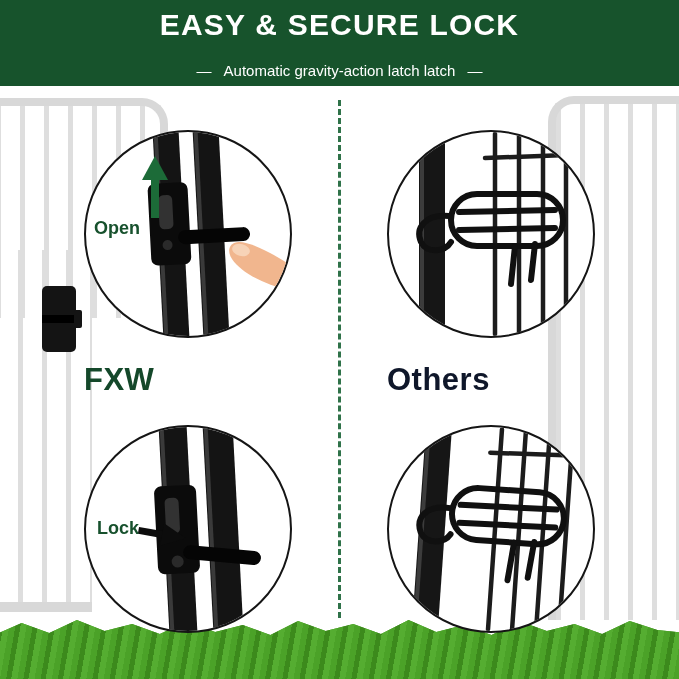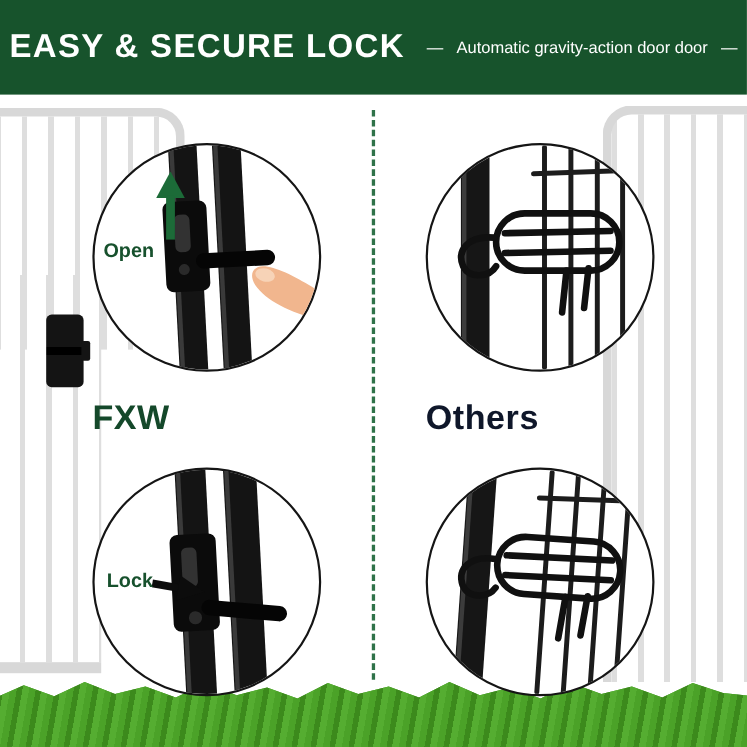--- a/index.html
+++ b/index.html
@@ -5,21 +5,21 @@
   html,body { margin:0; padding:0; background:#fff; }
   .page {
     position:relative; width:679px; height:679px; overflow:hidden;
     background:#ffffff; font-family:"Liberation Sans", sans-serif;
   }
 
   
   .banner {
     position:absolute; top:0; left:0; right:0; height:86px; z-index:6;
     background:#17532c; color:#fff;
-    display:flex; flex-direction:row; align-items:center; justify-content:center; gap:20px;
+    display:flex; flex-direction:column; align-items:center; justify-content:center; gap:20px;
   }
   .banner h1 { margin:0; font-size:30px; font-weight:700; letter-spacing:1.2px; }
   .banner .sub { display:flex; align-items:center; gap:12px; font-size:15px; font-weight:400; }
 
   
   .fence { position:absolute; z-index:0; }
   .bars { background:repeating-linear-gradient(90deg, #dedede 0 5px, transparent 5px 24px); }
   .fence-a {
     left:-36px; top:98px; width:188px; height:212px;
     border:8px solid #d8d8d8; border-bottom:0; border-radius:26px 26px 0 0;
@@ -150,21 +150,21 @@
 
   <div class="fence bars fence-a"></div>
   <div class="fence bars fence-b"></div>
   <div class="fence bars fence-c"></div>
   <div class="hinge"></div>
 
   <header class="banner">
     <h1>EASY &amp; SECURE LOCK</h1>
     <div class="sub">
       <span>—</span>
-      <span>Automatic gravity-action door door</span>
+      <span>Automatic gravity-action latch latch</span>
       <span>—</span>
     </div>
   </header>
 
   <div class="divider"></div>
 
   <div class="grass"></div>
 
   <div class="inset c2">
     <svg class="latch" viewBox="0 0 204 204">

